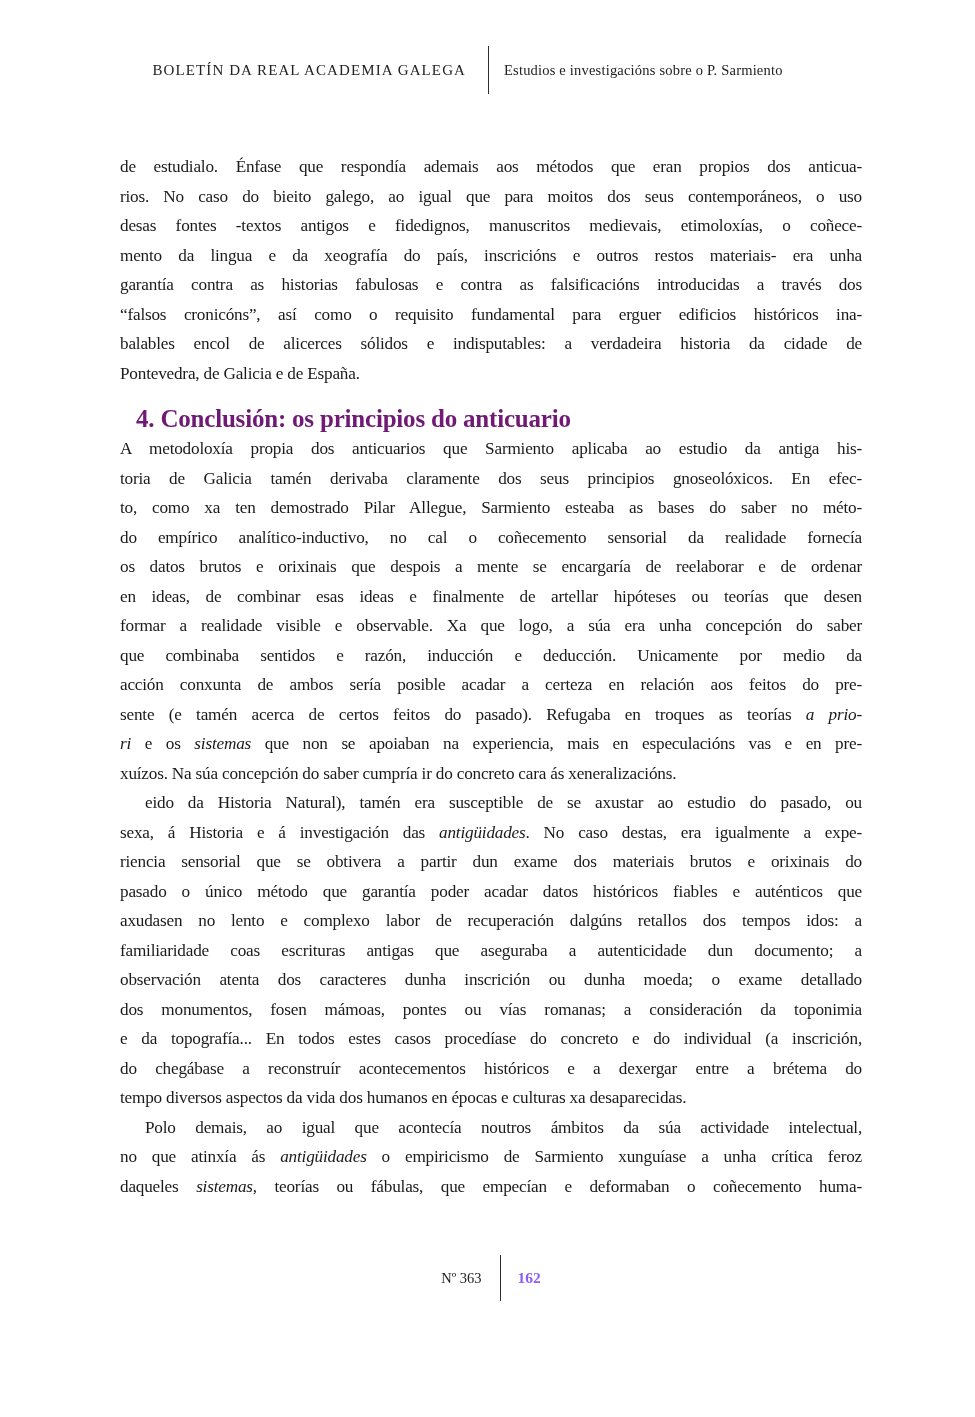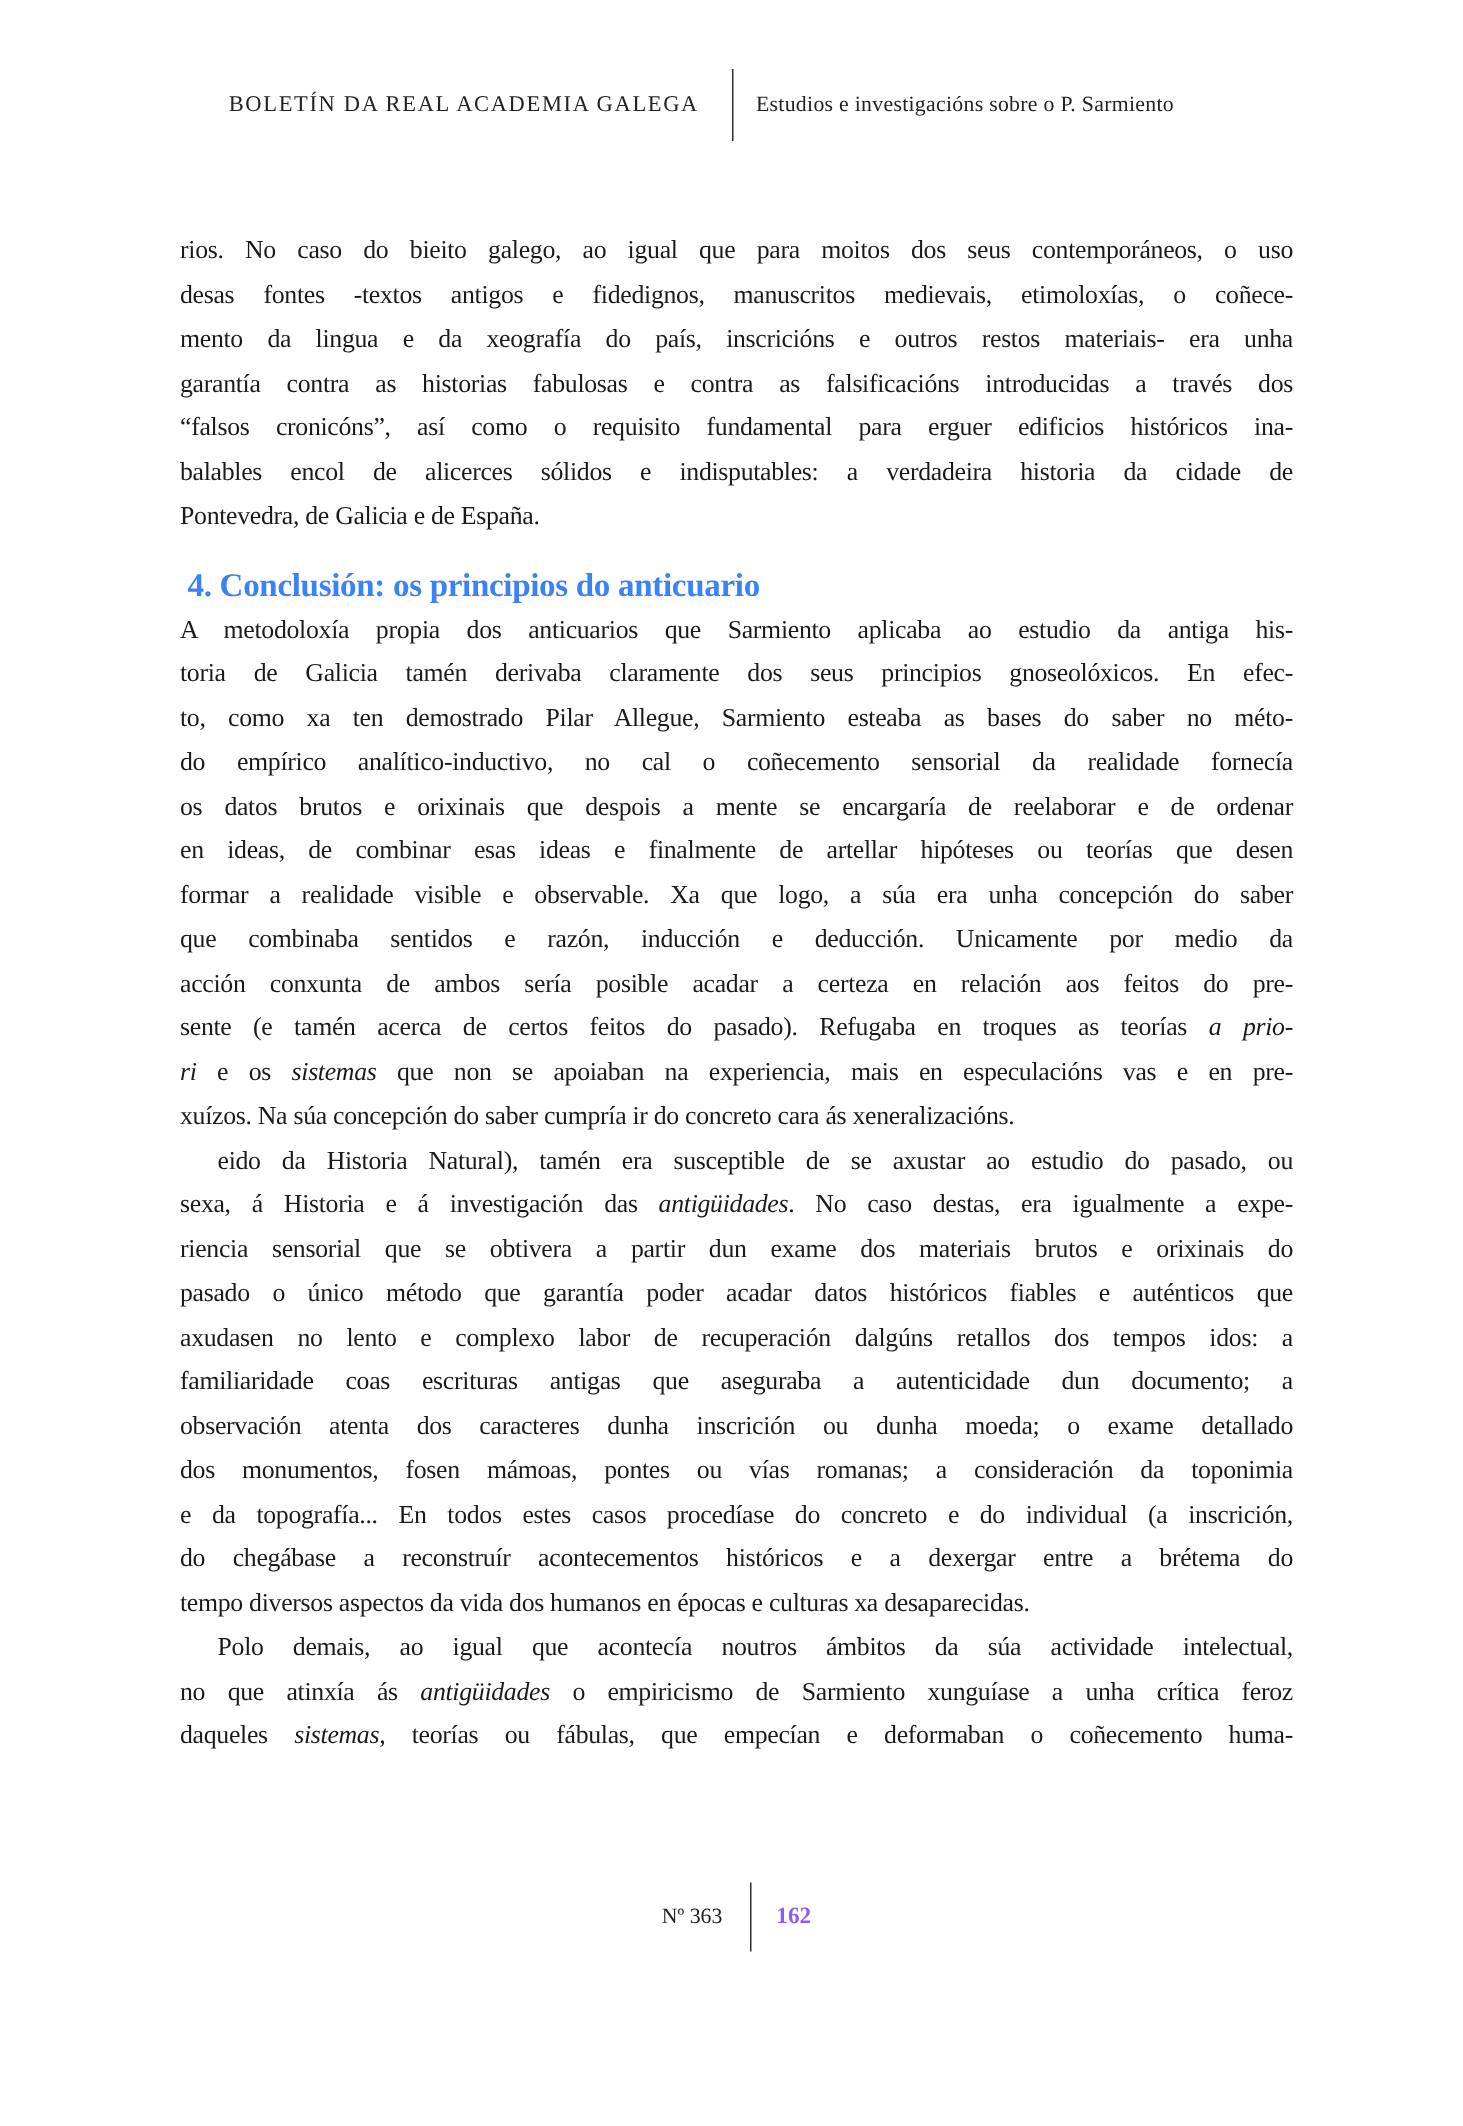--- a/index.html
+++ b/index.html
@@ -65,26 +65,26 @@
     overflow: visible;
   }
   .line.plain {
     text-align: left;
     text-align-last: auto;
   }
   .indent > .line:first-child { text-indent: 25px; }
   .it { font-style: italic; }
 
   .heading {
-    margin: 16px 0 0 5px;
-    font-size: 22px;
+    margin: 16px 0 0 16px;
+    font-size: 25px;
     font-weight: 700;
     line-height: 30px;
     letter-spacing: -0.2px;
-    color: #3b82f6;
+    color: #701a75;
   }
 
   
   .footer {
     position: absolute;
     top: 1252px;
     left: 120px;
     width: 742px;
     height: 52px;
     display: flex;
@@ -114,20 +114,21 @@
 <div class="page">
 
   <div class="header">
     <span class="journal">BOLETÍN DA REAL ACADEMIA GALEGA</span>
     <span class="vrule"></span>
     <span class="section">Estudios e investigacións sobre o P. Sarmiento</span>
   </div>
 
   <div class="bodytext">
       <div class="paragraph">
+        <div class="line"><span>de estudialo. Énfase que respondía ademais aos métodos que eran propios dos anticua-</span></div>
         <div class="line"><span>rios. No caso do bieito galego, ao igual que para moitos dos seus contemporáneos, o uso</span></div>
         <div class="line"><span>desas fontes -textos antigos e fidedignos, manuscritos medievais, etimoloxías, o coñece-</span></div>
         <div class="line"><span>mento da lingua e da xeografía do país, inscricións e outros restos materiais- era unha</span></div>
         <div class="line"><span>garantía contra as historias fabulosas e contra as falsificacións introducidas a través dos</span></div>
         <div class="line"><span>“falsos cronicóns”, así como o requisito fundamental para erguer edificios históricos ina-</span></div>
         <div class="line"><span>balables encol de alicerces sólidos e indisputables: a verdadeira historia da cidade de</span></div>
         <div class="line plain"><span>Pontevedra, de Galicia e de España.</span></div>
       </div>
       <h2 class="heading">4. Conclusión: os principios do anticuario</h2>
       <div class="paragraph">

